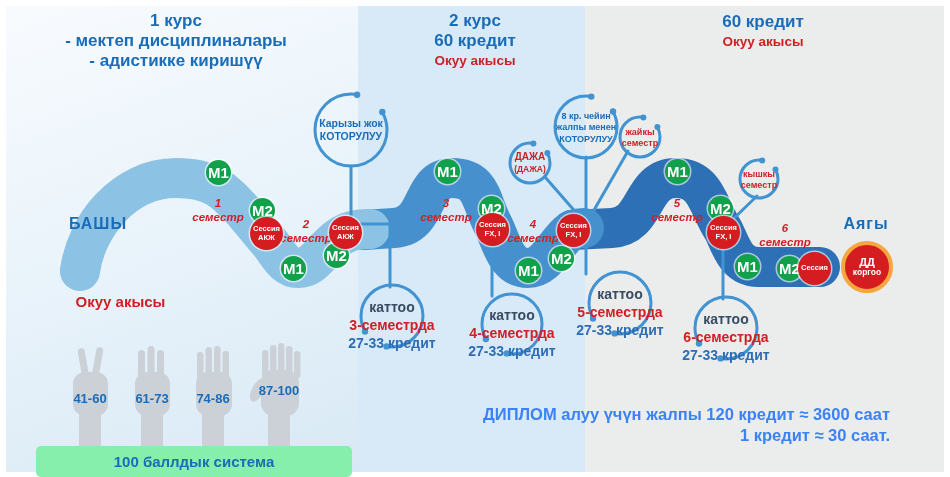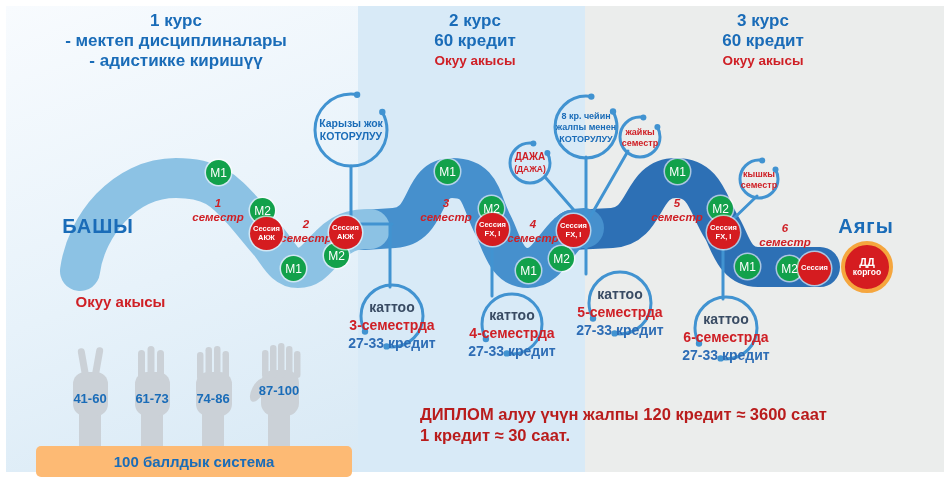--- a/index.html
+++ b/index.html
@@ -8,44 +8,44 @@
   .abs{position:absolute}
   .bg{position:absolute;top:6px;bottom:5px}
   .bg1{left:6px;width:352px;background:linear-gradient(160deg,#f8fbfe 0%,#e7f2fa 55%,#d8e9f5 100%)}
   .bg2{left:358px;width:227px;background:#d8eaf7}
   .bg3{left:585px;width:359px;background:#ebedec}
   svg.art{position:absolute;left:0;top:0}
   .hdr{text-align:center}
   .hdr .t{font-size:17px;font-weight:bold;color:#1a6cb8;line-height:1.1}
   .hdr .s{font-size:17px;font-weight:bold;color:#1a6cb8;line-height:1.2}
   .hdr .fee{font-size:13.5px;font-weight:bold;color:#cf2026;margin-top:2px}
-  .endpoint{font-size:20px;font-weight:bold;color:#1a6cb8;letter-spacing:1px;text-align:center}
+  .endpoint{font-size:16px;font-weight:bold;color:#1a6cb8;letter-spacing:1px;text-align:center}
   .fee-left{font-size:15px;font-weight:bold;color:#cf2026;text-align:center}
-  .m-badge{width:25px;height:25px;border-radius:50%;background:#12a14b;color:#fff;font-size:12px;
-           font-weight:normal;display:flex;align-items:center;justify-content:center;
+  .m-badge{width:25px;height:25px;border-radius:50%;background:#12a14b;color:#fff;font-size:15px;
+           font-weight:bold;display:flex;align-items:center;justify-content:center;
            box-shadow:0 0 0 1.5px rgba(255,255,255,.6)}
   .s-badge{width:33px;height:33px;border-radius:50%;background:#d51c20;color:#fff;font-size:7.5px;
            font-weight:bold;display:flex;flex-direction:column;align-items:center;justify-content:center;
            text-align:center;line-height:1.15;box-shadow:0 0 0 1.5px rgba(255,255,255,.6)}
   .defense{width:44px;height:44px;border-radius:50%;background:#d51c20;border:4px solid #f5a63e;
            color:#fff;font-weight:bold;display:flex;flex-direction:column;align-items:center;
            justify-content:center;text-align:center;line-height:1.15}
   .defense .b{font-size:11px}.defense .sm{font-size:8.5px}
   .sem{font-size:11.5px;font-weight:bold;font-style:italic;color:#cf2026;text-align:center;line-height:1.2;width:70px}
   .co{text-align:center;font-weight:bold;line-height:1.25;font-size:9.5px;color:#1a6cb8}
   .co.red{color:#cf2026}
   .reg{text-align:center;font-weight:bold;line-height:1.3;font-size:14px}
   .reg .l1{color:#394b63;display:block}
   .reg .l2{color:#cf2026;display:block}
   .reg .l3{color:#2e6db5;display:block}
   .range{font-size:13px;font-weight:bold;color:#1a6cb8;width:60px;text-align:center}
-  .banner{left:36px;top:446px;width:316px;height:31px;background:#fdba74;border-radius:5px;
+  .banner{left:36px;top:446px;width:316px;height:31px;background:#86efac;border-radius:5px;
           display:flex;align-items:center;justify-content:center;font-size:15px;font-weight:bold;color:#1a6cb8}
-  .diploma{left:420px;top:404px;width:470px;text-align:left;font-size:16.5px;font-weight:bold;
-           color:#b91c1c;line-height:1.3}
+  .diploma{left:420px;top:404px;width:470px;text-align:right;font-size:16.5px;font-weight:bold;
+           color:#3b82f6;line-height:1.3}
 </style>
 </head>
 <body>
 
 <div class="canvas">
 
   <div class="bg bg1"></div>
   <div class="bg bg2"></div>
   <div class="bg bg3"></div>
 
@@ -140,21 +140,20 @@
     <div class="t">1 курс</div>
     <div class="s">- мектеп дисциплиналары</div>
     <div class="s">- адистикке киришүү</div>
   </div>
   <div class="abs hdr" style="left:375px;top:12px;width:200px">
     <div class="t">2 курс</div>
     <div class="s">60 кредит</div>
     <div class="fee">Окуу акысы</div>
   </div>
   <div class="abs hdr" style="left:663px;top:12px;width:200px">
-    <div class="t">3 курс</div>
     <div class="s">60 кредит</div>
     <div class="fee">Окуу акысы</div>
   </div>
 
   <div class="abs endpoint" style="left:53px;top:215px;width:90px">БАШЫ</div>
   <div class="abs endpoint" style="left:823px;top:215px;width:86px">Аягы</div>
   <div class="abs fee-left" style="left:58px;top:293px;width:125px">Окуу акысы</div>
 
   <div class="abs sem" style="left:183px;top:197px">
     <div>1</div>

